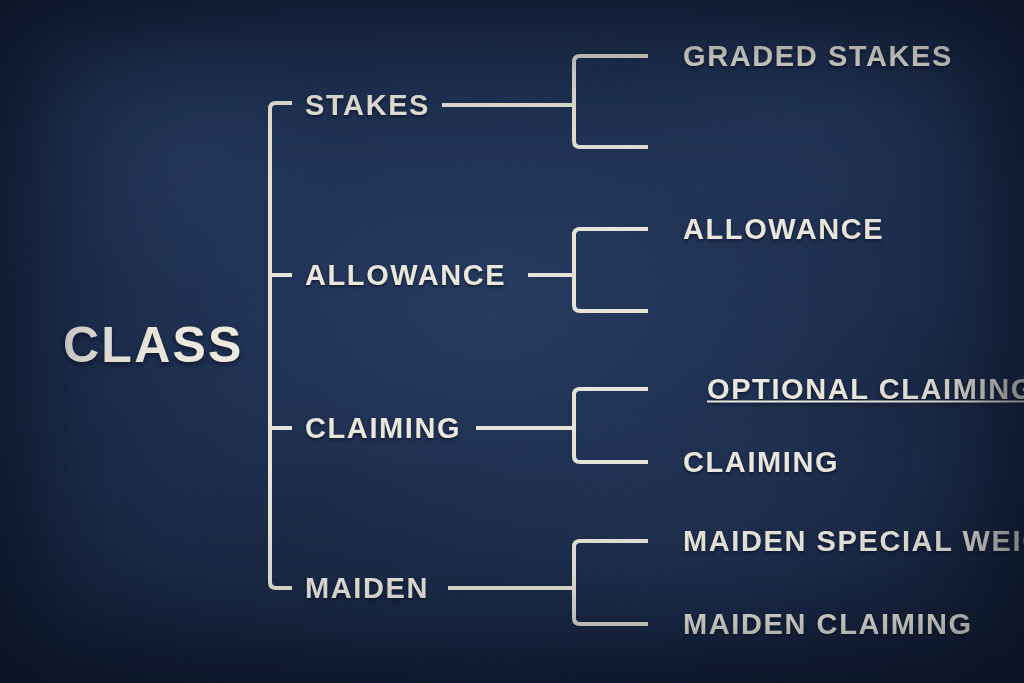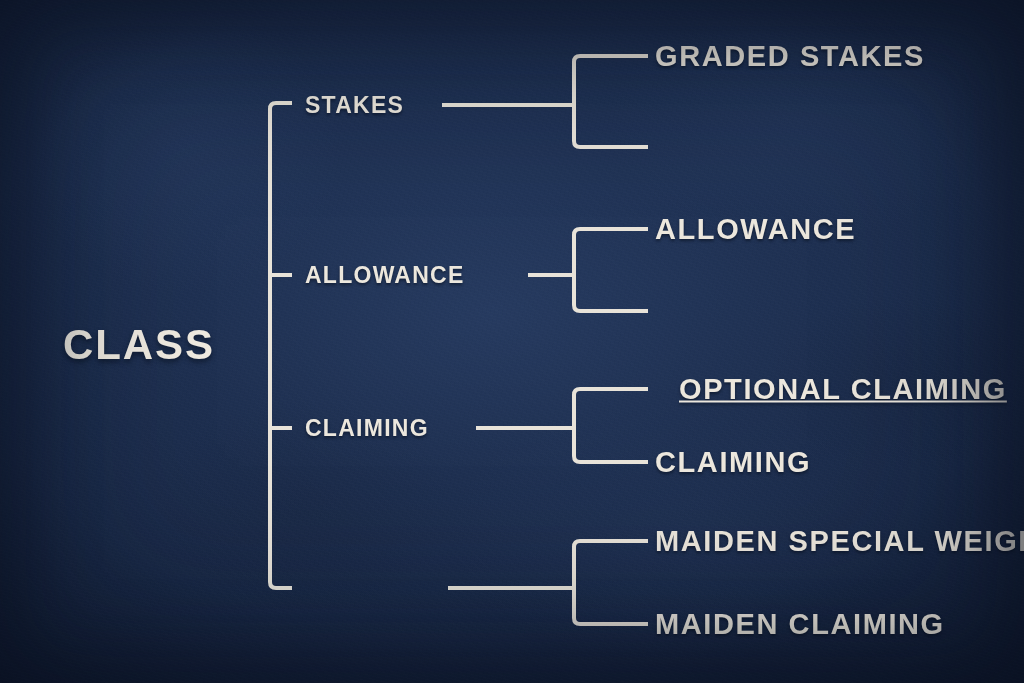--- a/index.html
+++ b/index.html
@@ -66,32 +66,33 @@
     position: absolute;
     white-space: nowrap;
     color: #ece7dd;
     letter-spacing: 0.055em;
     font-weight: 700;
     text-shadow: 0 2px 3px rgba(6,12,26,0.55);
     transform: translateY(-50%);
   }
 
   .lbl-root {
-    font-size: 42px;
+    font-size: 50px;
     letter-spacing: 0.045em;
     color: #efeae0;
     text-shadow: 0 3px 5px rgba(6,12,26,0.55);
   }
 
   .lbl-branch {
-    font-size: 23px;
+    font-size: 29px;
   }
 
   .lbl-leaf {
     font-size: 29px;
+    margin-left: 28px;
   }
 </style>
 </head>
 <body>
 
 <div id="stage">
 
   <div id="grain"></div>
 
   <svg class="tree-svg" viewBox="0 0 1024 683" preserveAspectRatio="none" aria-hidden="true">
@@ -121,17 +122,18 @@
   <div class="lbl lbl-branch" style="left:305px; top:105px;">STAKES</div>
   <div class="lbl lbl-leaf" style="left:655px; top:56px;">GRADED STAKES</div>
 
   <div class="lbl lbl-branch" style="left:305px; top:275px;">ALLOWANCE</div>
   <div class="lbl lbl-leaf" style="left:655px; top:229px;">ALLOWANCE</div>
 
   <div class="lbl lbl-branch" style="left:305px; top:428px;">CLAIMING</div>
   <div class="lbl lbl-leaf" style="left:679px; top:389px;text-decoration:underline;">OPTIONAL CLAIMING</div>
   <div class="lbl lbl-leaf" style="left:655px; top:462px;">CLAIMING</div>
 
+  <div class="lbl lbl-branch" style="left:305px; top:588px;">MAIDEN</div>
   <div class="lbl lbl-leaf" style="left:655px; top:541px;">MAIDEN SPECIAL WEIGHT</div>
   <div class="lbl lbl-leaf" style="left:655px; top:624px;">MAIDEN CLAIMING</div>
 
   <div id="vignette"></div>
 </div>
 
 </body></html>

